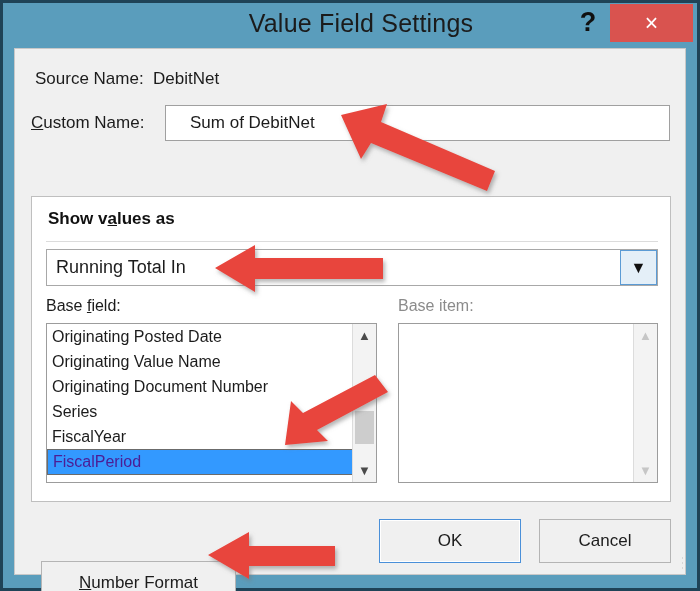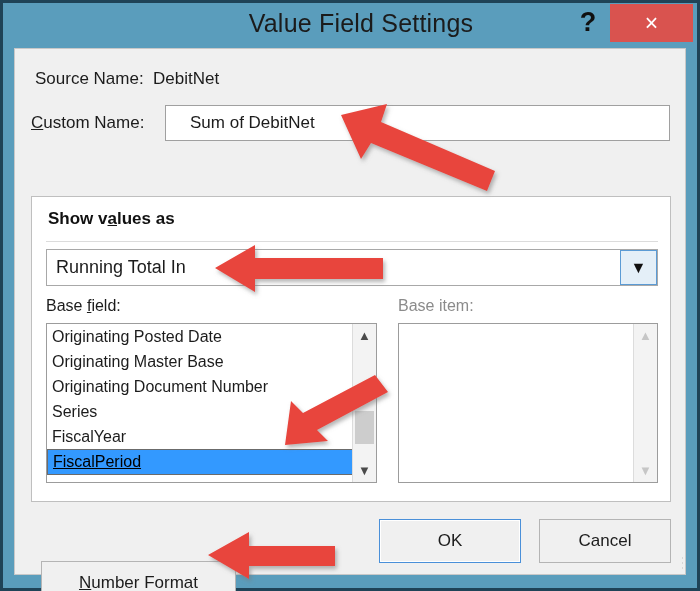--- a/index.html
+++ b/index.html
@@ -225,27 +225,26 @@
     height: 25px;
     line-height: 25px;
     font-size: 16px;
     color: #1c1c1c;
     padding-left: 5px;
     white-space: nowrap;
     overflow: hidden;
   }
   .list-item.selected {
     background: #3399ff;
-    color: #000000;
+    color: #4c1d95;
     border: 1px solid #6b6b6b;
     box-sizing: border-box;
     height: 26px;
     line-height: 24px;
     width: 307px;
-    text-decoration: underline;
   }
 
   
   .vscroll {
     position: absolute;
     right: 0px; top: 0px;
     width: 24px; height: 100%;
     background: #f3f3f3;
     border-left: 1px solid #dcdcdc;
     box-sizing: border-box;
@@ -345,21 +344,21 @@
         <div id="show-values-combo-text">Running Total In</div>
         <div id="show-values-combo-button">▼</div>
       </div>
 
       <div class="field-label" id="base-field-label">Base <span class="underline-char">f</span>ield:</div>
       <div class="field-label" id="base-item-label">Base item:</div>
 
       <div class="listbox" id="base-field-list">
         <div class="list-items">
           <div class="list-item">Originating Posted Date</div>
-          <div class="list-item">Originating Master Base</div>
+          <div class="list-item">Originating Value Name</div>
           <div class="list-item">Originating Document Number</div>
           <div class="list-item">Series</div>
           <div class="list-item">FiscalYear</div>
           <div class="list-item selected">FiscalPeriod</div>
         </div>
         <div class="vscroll" id="base-field-scroll">
           <div class="arrow up">▲</div>
           <div class="thumb"></div>
           <div class="arrow down">▼</div>
         </div>

